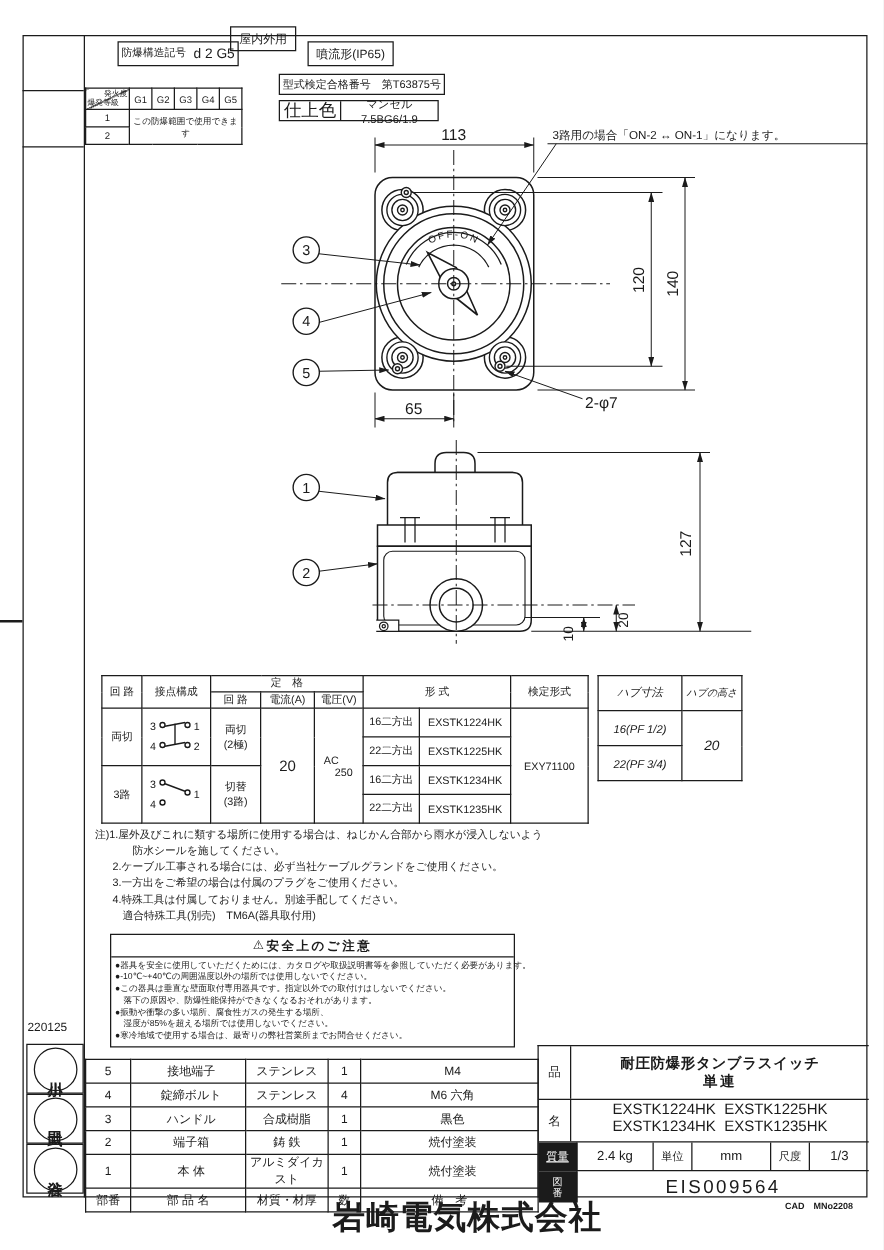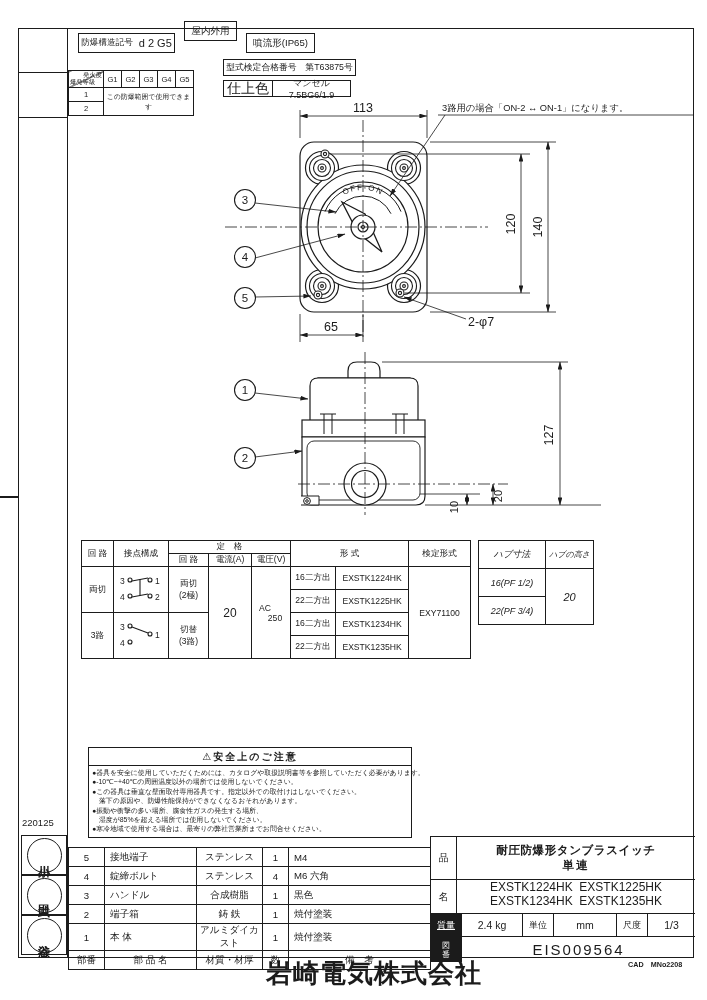--- a/index.html
+++ b/index.html
@@ -7,21 +7,21 @@
          font-family:"Liberation Sans","DejaVu Sans",sans-serif;color:#1b1b1b;}
   .abs{position:absolute;}
   .ln{background:#1b1b1b;}
   .bx{position:absolute;border:1.4px solid #1b1b1b;display:flex;align-items:center;justify-content:center;box-sizing:border-box;}
   table{border-collapse:collapse;position:absolute;table-layout:fixed;}
   td{border:1px solid #1b1b1b;text-align:center;vertical-align:middle;padding:0;overflow:hidden;font-family:"Liberation Sans","DejaVu Sans",sans-serif;}
   .spec td{font-size:8.6px;}
   .spec .big{font-size:12px;}
   .hubt td{font-size:9px;}
   .parts td{font-size:9.6px;height:18px;}
-  .parts .al{text-align:left;padding-left:5px;}
+  .parts .al{text-align:center;padding-left:5px;}
   .grade td{font-size:7.6px;}
   .inv{background:#1b1b1b;color:#fff;}
   svg text{font-family:"Liberation Sans","DejaVu Sans",sans-serif;fill:#1b1b1b;}
   .dimtxt{font-size:12.5px;}
   .stamp{position:absolute;width:46px;height:40px;border:1.1px solid #1b1b1b;box-sizing:border-box;display:flex;align-items:center;justify-content:center;}
   .stamp .cir{width:33px;height:33px;border:1.6px solid #1b1b1b;border-radius:50%;display:flex;align-items:center;justify-content:center;}
   .stamp .nm{writing-mode:vertical-rl;font-size:12px;font-weight:bold;line-height:1;}
   .note-line{font-size:8.6px;line-height:13px;white-space:nowrap;}
   .safe-line{font-size:6.9px;line-height:9.4px;white-space:nowrap;}
 </style>
@@ -46,21 +46,21 @@
     <div class="cir">
         <span class="nm">武田</span>
       </div>
   </div>
   <div class="stamp" style="left:21px;top:915px;">
     <div class="cir">
         <span class="nm">渋谷</span>
       </div>
   </div>
 
-  <div class="bx" style="left:78px;top:33px;width:97px;height:20px;gap:6px;">
+  <div class="bx" style="left:94px;top:33px;width:97px;height:20px;gap:6px;">
     <span style="font-size:8.6px;">防爆構造記号</span>
     <span style="font-size:11px;">d 2 G5</span>
   </div>
   <div class="bx" style="left:184px;top:21px;width:53px;height:20px;font-size:9.6px;">屋内外用</div>
   <div class="bx" style="left:246px;top:33px;width:69px;height:20px;font-size:9.6px;">噴流形(IP65)</div>
 
   <table class="grade" style="left:68px;top:70px;width:125px;">
     <colgroup>
         <col style="width:35px">
         <col style="width:18px">
@@ -353,20 +353,28 @@
     <tr style="height:28px;">
       <td>16(PF 1/2)</td>
       <td rowspan="2" style="font-size:11px;">20</td>
     </tr>
     <tr style="height:28px;">
       <td>22(PF 3/4)</td>
     </tr>
   </tbody>
     </table>
 
+  <div class="abs" style="left:76px;top:661px;">
+    <div class="note-line">注)1.屋外及びこれに類する場所に使用する場合は、ねじかん合部から雨水が浸入しないよう</div>
+    <div class="note-line" style="margin-left:30px;">防水シールを施してください。</div>
+    <div class="note-line" style="margin-left:14px;">2.ケーブル工事される場合には、必ず当社ケーブルグランドをご使用ください。</div>
+    <div class="note-line" style="margin-left:14px;">3.一方出をご希望の場合は付属のプラグをご使用ください。</div>
+    <div class="note-line" style="margin-left:14px;">4.特殊工具は付属しておりません。別途手配してください。</div>
+    <div class="note-line" style="margin-left:22px;white-space:pre;">適合特殊工具(別売)　TM6A(器具取付用)</div>
+  </div>
 
   <div class="abs" style="left:88px;top:747px;width:324px;border:1.3px solid #1b1b1b;box-sizing:border-box;">
     <div style="border-bottom:1.1px solid #1b1b1b;height:17px;display:flex;align-items:center;justify-content:center;gap:2px;">
       <span style="font-size:10px;">⚠</span>
       <span style="font-size:10px;font-weight:bold;letter-spacing:2px;">安全上のご注意</span>
     </div>
     <div style="padding:2px 3px 3px 3px;">
       <div class="safe-line">●器具を安全に使用していただくためには、カタログや取扱説明書等を参照していただく必要があります。</div>
       <div class="safe-line">●-10℃~+40℃の周囲温度以外の場所では使用しないでください。</div>
       <div class="safe-line">●この器具は垂直な壁面取付専用器具です。指定以外での取付けはしないでください。</div>

